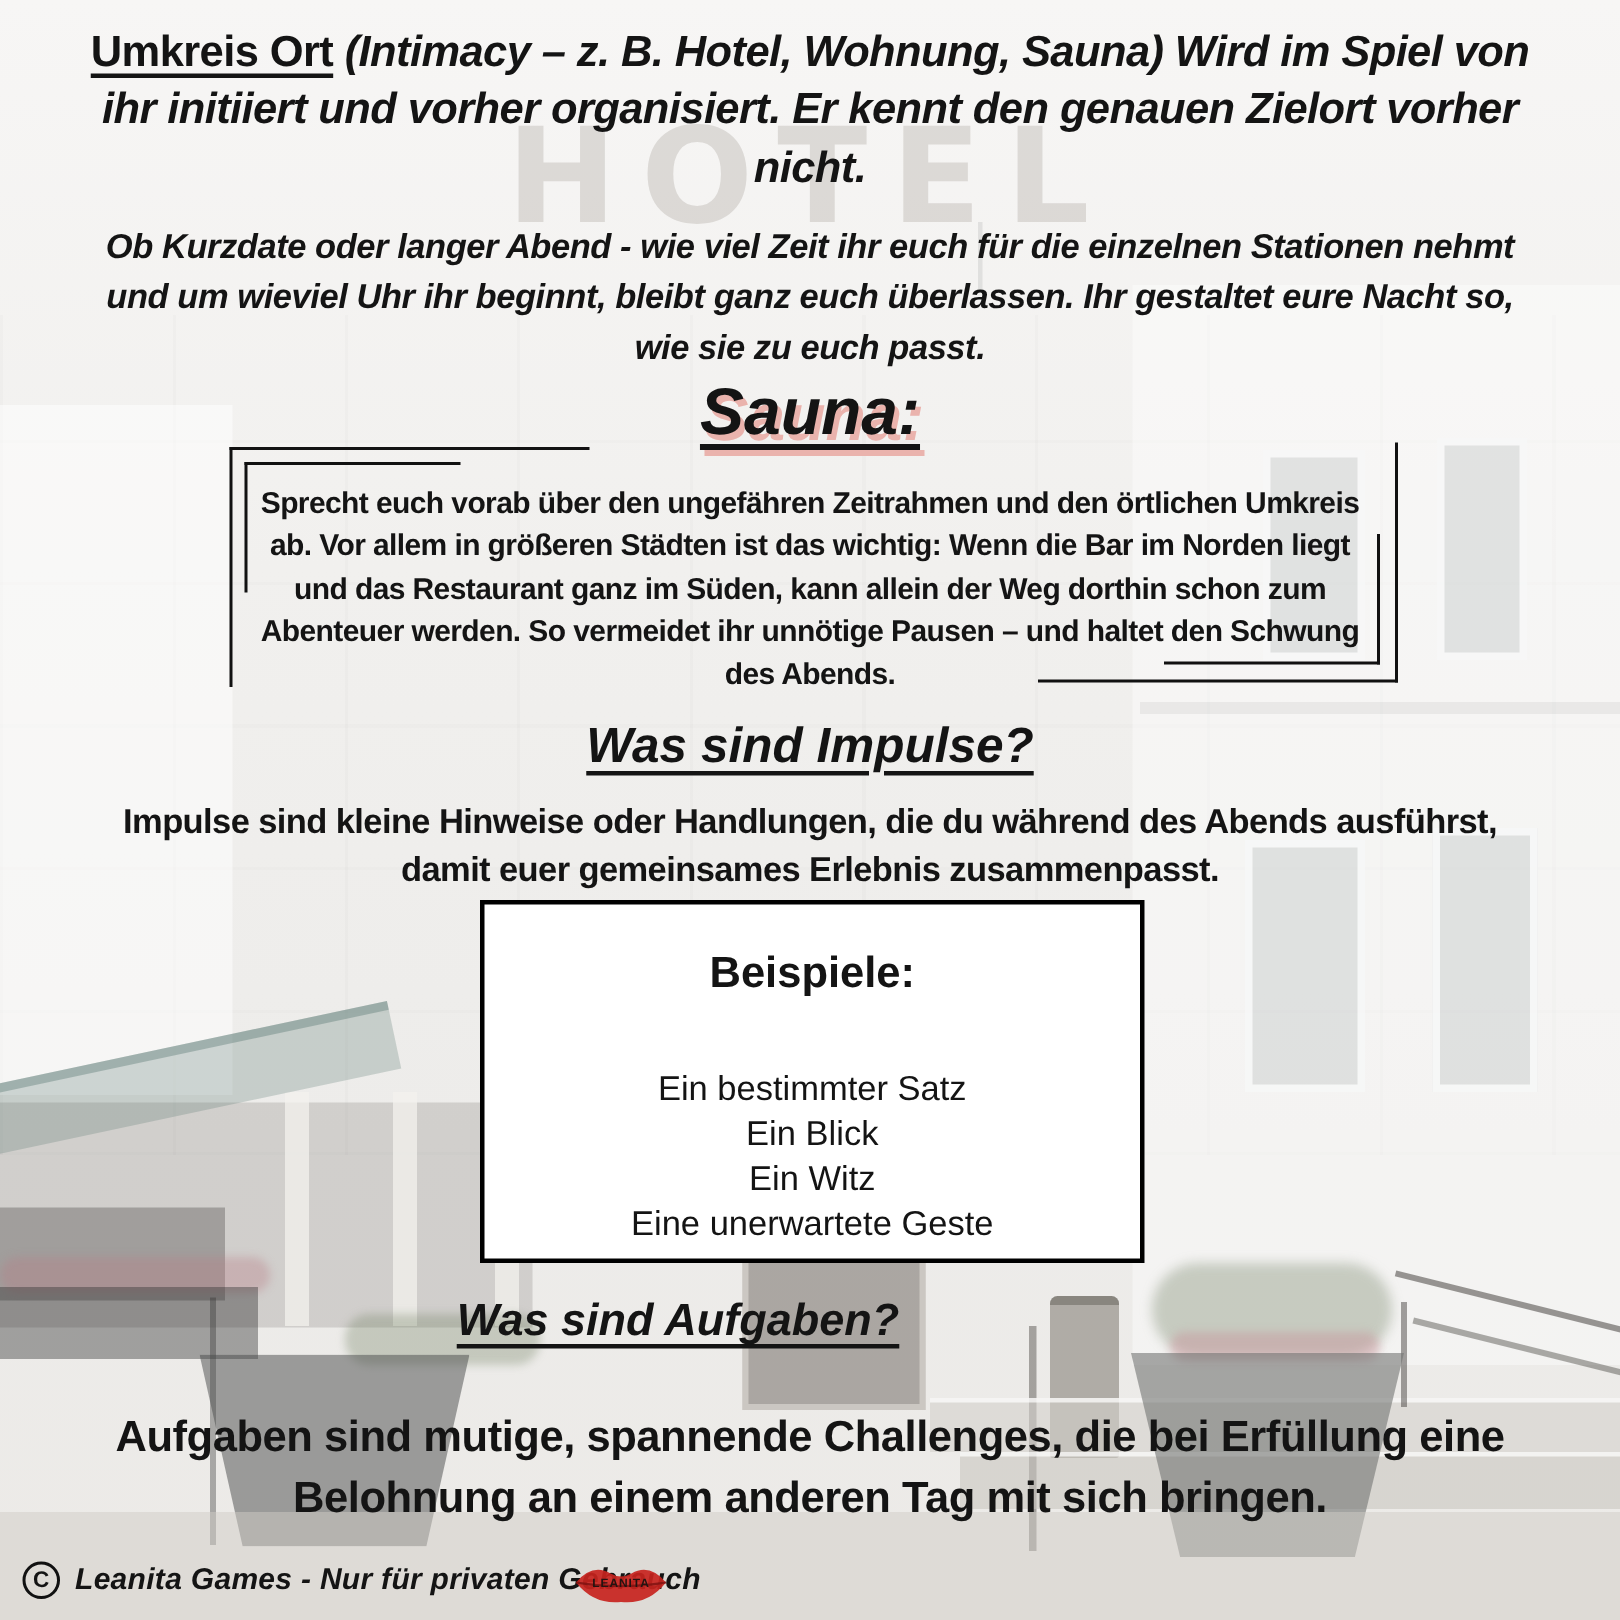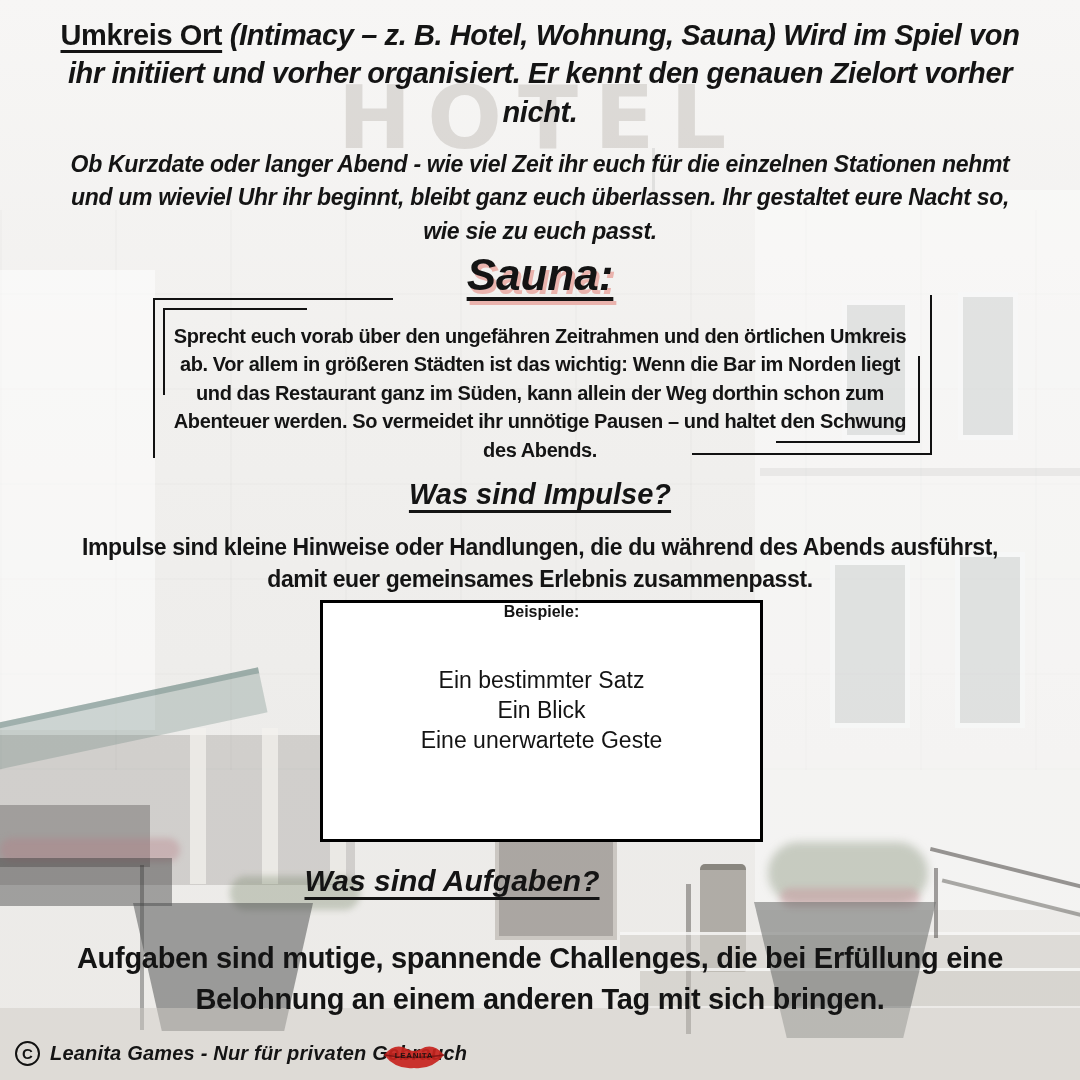--- a/index.html
+++ b/index.html
@@ -84,29 +84,29 @@
   .tip-body { left:165px; top:322px; width:750px; text-align:center;
     font-weight:bold; font-size:20px; line-height:1.42; letter-spacing:-0.4px; }
 
   .bk { position:absolute; }
   .bk-tl-outer { left:153px; top:298px; width:240px; height:160px; border-top:2px solid #111; border-left:2px solid #111; }
   .bk-tl-inner { left:163px; top:308px; width:144px; height:87px;  border-top:2px solid #111; border-left:2px solid #111; }
   .bk-br-outer { left:692px; top:295px; width:240px; height:160px; border-bottom:2px solid #111; border-right:2px solid #111; }
   .bk-br-inner { left:776px; top:356px; width:144px; height:87px;  border-bottom:2px solid #111; border-right:2px solid #111; }
 
   .impulse-head { left:0; top:478px; width:1080px; text-align:center;
-    font-weight:bold; font-style:italic; font-size:29px;
+    font-weight:bold; font-style:italic; font-size:33px;
     text-decoration:underline; text-decoration-thickness:3px; text-underline-offset:6px; }
 
   .impulse-body { left:50px; top:531px; width:980px; text-align:center;
     font-weight:bold; font-size:23px; line-height:1.4; letter-spacing:-0.4px; }
 
   .examples-box { left:320px; top:600px; width:443px; height:242px;
     background:#ffffff; border:3px solid #000000; text-align:center; }
-  .examples-title { font-weight:bold; font-size:16px; }
+  .examples-title { margin-top:30px; font-weight:bold; font-size:29px; }
   .examples-list { margin-top:44px; font-weight:normal; font-size:23px; }
   .examples-list span { display:block; line-height:30px; }
 
   .aufgaben-head { left:0; top:864px; width:904px; text-align:center;
     font-weight:bold; font-style:italic; font-size:30px;
     text-decoration:underline; text-decoration-thickness:3px; text-underline-offset:6px; }
 
   .aufgaben-body { left:50px; top:938px; width:980px; text-align:center;
     font-weight:bold; font-size:29px; line-height:1.4; letter-spacing:-0.3px; }
 
@@ -179,20 +179,21 @@
     <div class="tip-body">Sprecht euch vorab über den ungefähren Zeitrahmen und den örtlichen Umkreis ab. Vor allem in größeren Städten ist das wichtig: Wenn die Bar im Norden liegt und das Restaurant ganz im Süden, kann allein der Weg dorthin schon zum Abenteuer werden. So vermeidet ihr unnötige Pausen – und haltet den Schwung des Abends.</div>
 
     <div class="impulse-head">Was sind Impulse?</div>
     <div class="impulse-body">Impulse sind kleine Hinweise oder Handlungen, die du während des Abends ausführst, damit euer gemeinsames Erlebnis zusammenpasst.</div>
 
     <div class="examples-box">
       <div class="examples-title">Beispiele:</div>
       <div class="examples-list">
         <span>Ein bestimmter Satz</span>
         <span>Ein Blick</span>
+        <span>Ein Witz</span>
         <span>Eine unerwartete Geste</span>
       </div>
     </div>
 
     <div class="aufgaben-head">Was sind Aufgaben?</div>
     <div class="aufgaben-body">Aufgaben sind mutige, spannende Challenges, die bei Erfüllung eine Belohnung an einem anderen Tag mit sich bringen.</div>
 
     <div class="footer">
       <span class="copyright-circle">C</span>
       <span class="footer-text">Leanita Games - Nur für privaten Gebrauch</span>

